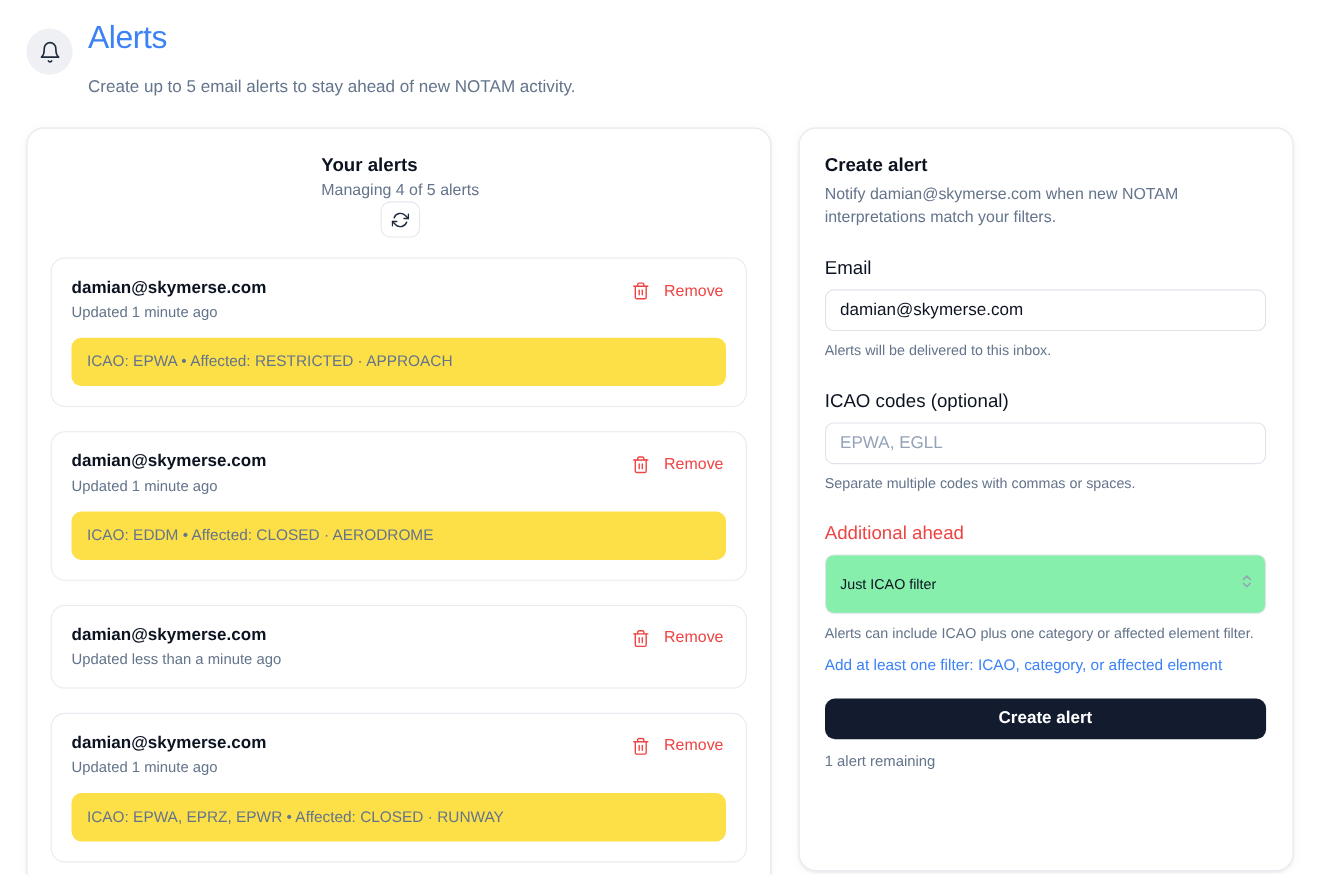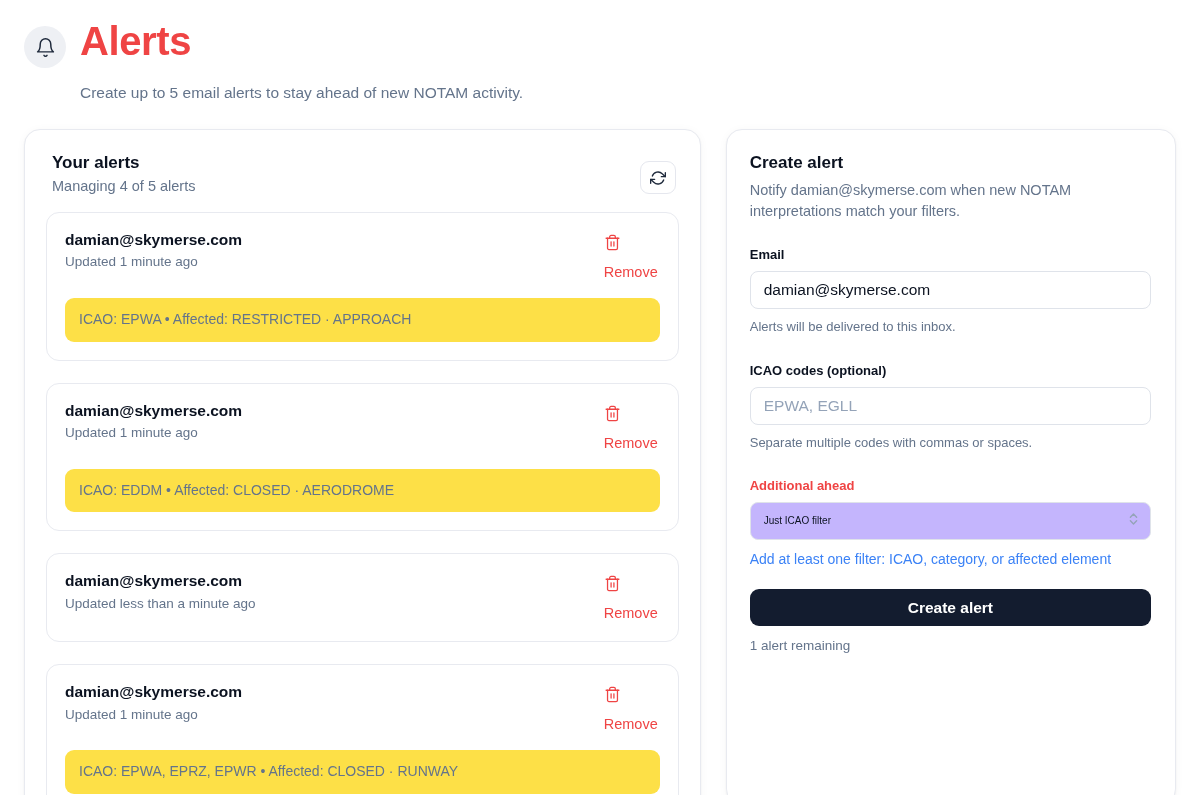--- a/index.html
+++ b/index.html
@@ -39,24 +39,24 @@
     align-items: center;
     justify-content: center;
     flex: 0 0 auto;
     margin-top: 10px;
   }
   .bell-badge svg { display: block; }
 
   .header-text { padding-top: 2px; }
 
   .page-title {
-    font-size: 40px;
-    font-weight: bold;
+    font-size: 29px;
+    font-weight: normal;
     letter-spacing: -0.4px;
-    color: #ef4444;
+    color: #3b82f6;
     line-height: 1.18;
   }
 
   .page-subtitle {
     font-size: 15.5px;
     color: #64748b;
     margin-top: 18px;
     line-height: 1.35;
   }
 
@@ -84,22 +84,23 @@
   .panel-right {
     width: 453px;
     padding: 22px 24px 24px 23px;
     min-height: 676px;
   }
 
   
   .alerts-head {
     display: flex;
     justify-content: space-between;
-    align-items: flex-end;
+    align-items: center;
     padding: 0 3px 0 6px;
+    flex-direction: column;
   }
 
   .alerts-head-title {
     font-size: 17px;
     font-weight: bold;
     color: #0b1220;
     line-height: 1.3;
   }
 
   .alerts-head-sub {
@@ -147,27 +148,27 @@
   }
 
   .alert-updated {
     font-size: 13.5px;
     color: #64748b;
     margin-top: 4px;
   }
 
   .remove-btn {
     display: flex;
+    align-items: center;
     gap: 13px;
     background: none;
     border: none;
     cursor: pointer;
     padding: 2px 2px 2px 6px;
     margin-top: 2px;
-    flex-direction: column;
   }
   .remove-btn svg { display: block; }
   .remove-label {
     font-size: 14.5px;
     color: #ef4444;
     font-family: "Liberation Sans", sans-serif;
   }
 
   .alert-detail {
     margin-top: 16px;
@@ -191,22 +192,22 @@
     font-size: 14.5px;
     color: #64748b;
     margin-top: 6px;
     line-height: 1.42;
     max-width: 400px;
   }
 
   .field-group { margin-top: 26px; }
 
   .field-label {
-    font-size: 13px;
-    font-weight: bold;
+    font-size: 17px;
+    font-weight: normal;
     color: #0b1220;
     display: block;
     margin-bottom: 9px;
   }
   .field-label.danger { color: #ef4444; }
 
   .text-input {
     width: 100%;
     height: 38px;
     border: 1px solid #dfe3ea;
@@ -230,28 +231,28 @@
   .field-error {
     font-size: 14px;
     color: #3b82f6;
     margin-top: 10px;
     line-height: 1.4;
   }
 
   .select-wrap { position: relative; }
   .select-input {
     width: 100%;
-    height: 38px;
+    height: 54px;
     border: 1px solid #dfe3ea;
     border-radius: 8px;
     padding: 0 34px 0 13px;
-    font-size: 10px;
+    font-size: 13px;
     font-family: "Liberation Sans", sans-serif;
     color: #0b1220;
-    background: #c4b5fd;
+    background: #86efac;
     appearance: none;
     -webkit-appearance: none;
     outline: none;
     cursor: pointer;
   }
   .select-chevrons {
     position: absolute;
     right: 12px;
     top: 50%;
     transform: translateY(-50%);
@@ -426,20 +427,21 @@
           <select class="select-input">
             <option>Just ICAO filter</option>
           </select>
           <span class="select-chevrons">
             <svg width="11" height="16" viewBox="0 0 12 18" fill="none" stroke="#94a3b8" stroke-width="1.6" stroke-linecap="round" stroke-linejoin="round">
               <polyline points="2.5 7 6 3.5 9.5 7"></polyline>
               <polyline points="2.5 11 6 14.5 9.5 11"></polyline>
             </svg>
           </span>
         </div>
+        <div class="field-hint">Alerts can include ICAO plus one category or affected element filter.</div>
         <div class="field-error">Add at least one filter: ICAO, category, or affected element</div>
       </div>
 
       <button class="primary-btn">Create alert</button>
       <div class="remaining">1 alert remaining</div>
     </section>
 
   </div>
 </div>
 

